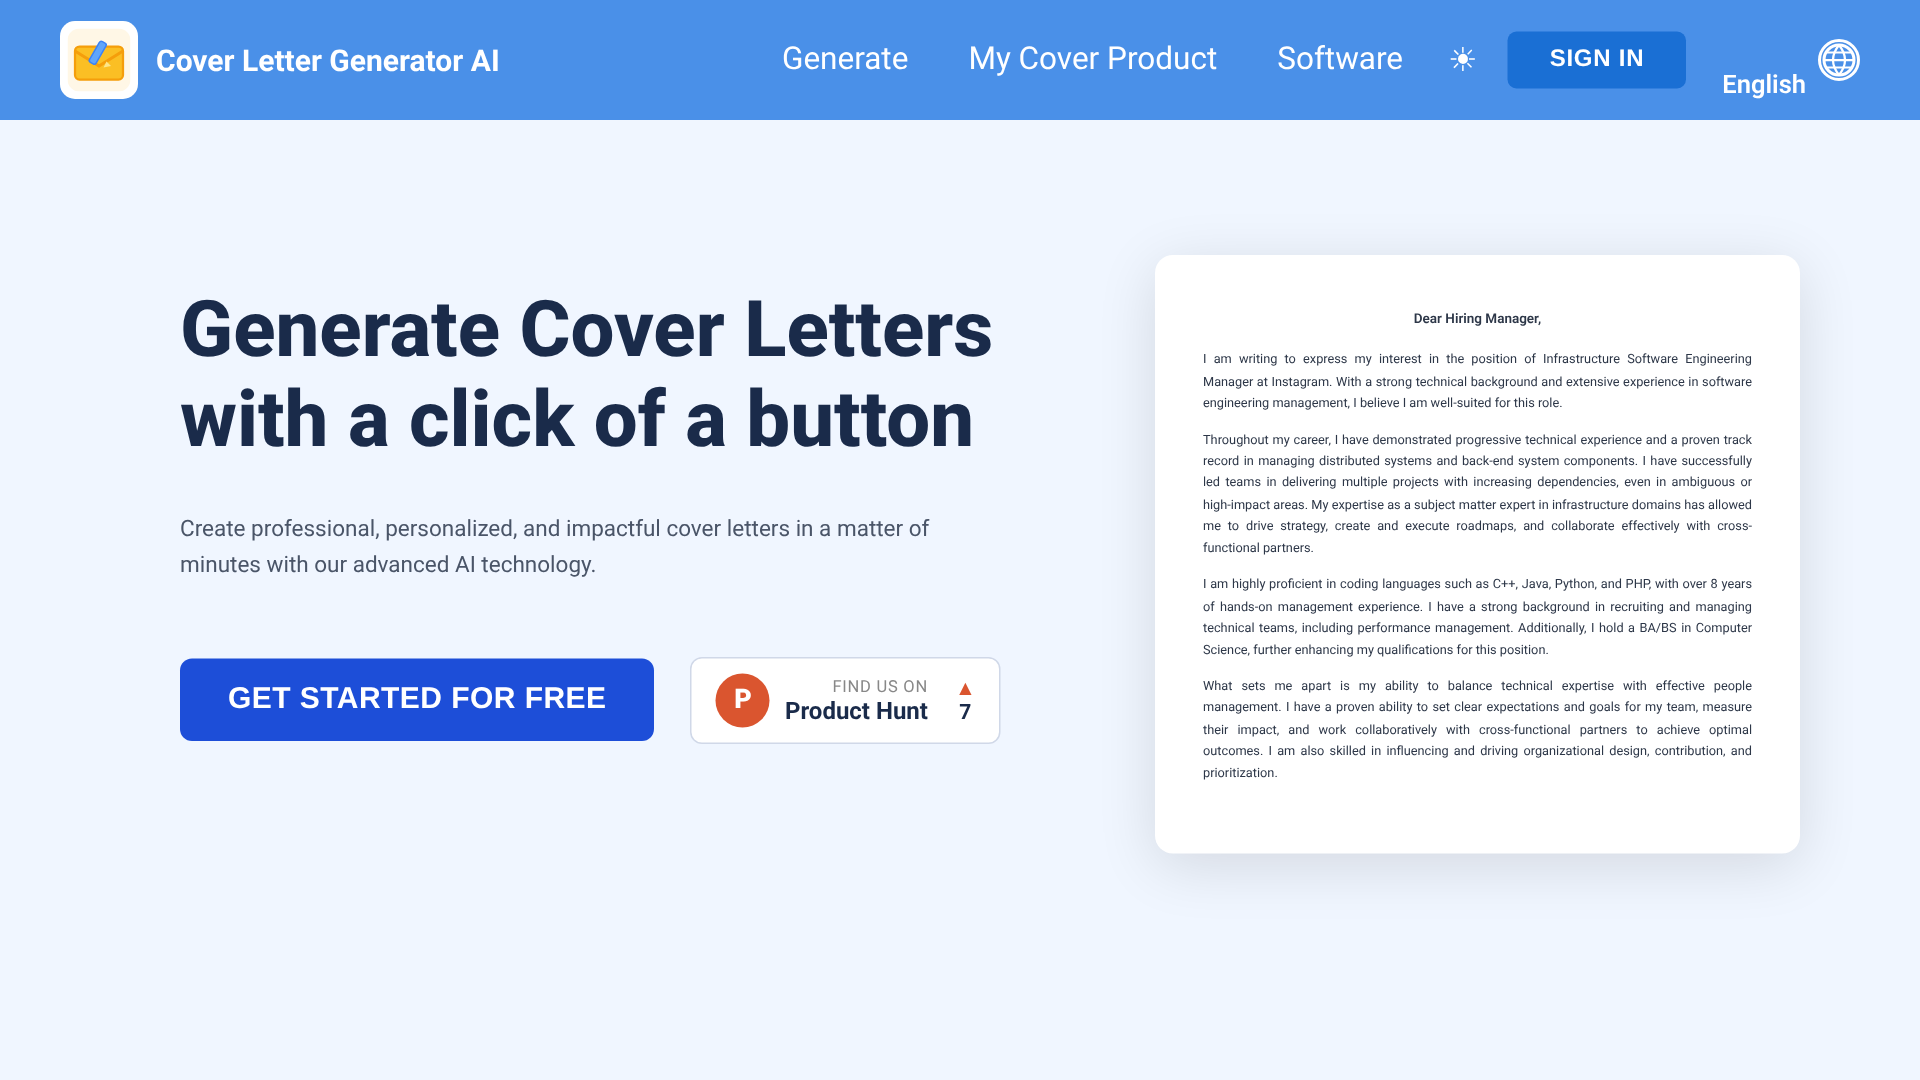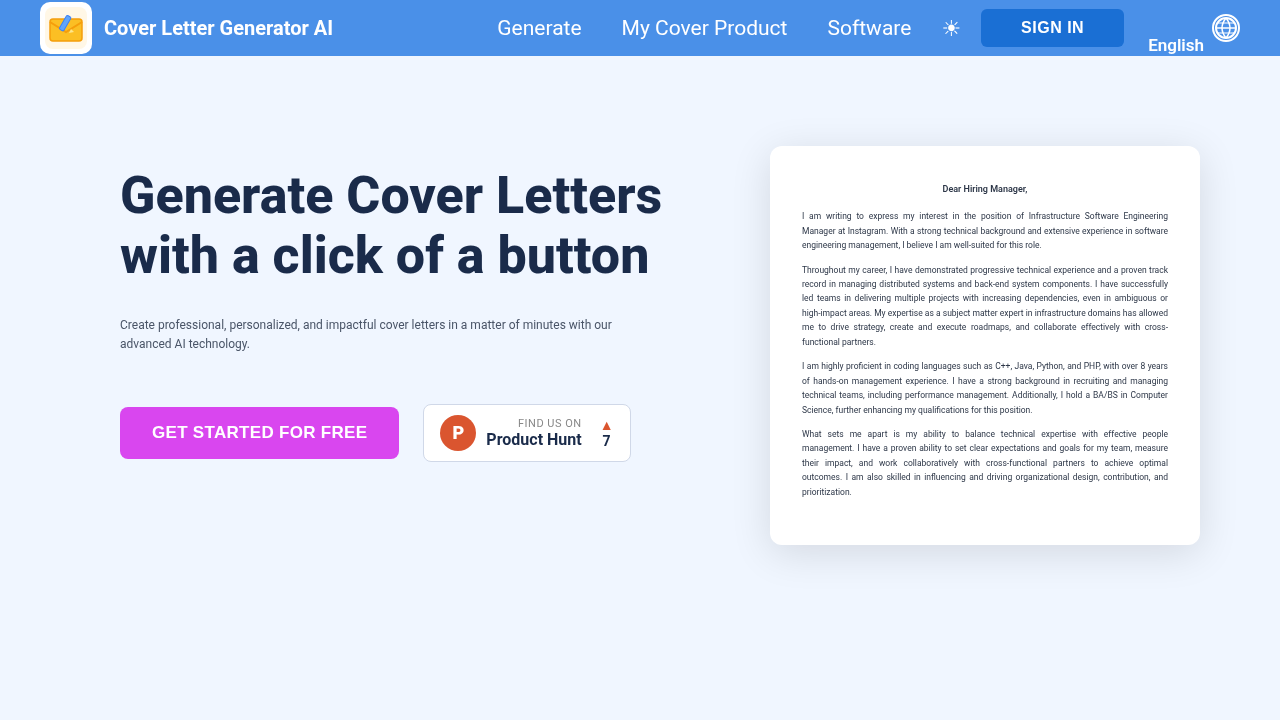--- a/index.html
+++ b/index.html
@@ -15,21 +15,21 @@
       height: 720px;
       overflow: hidden;
     }
 
     
     .header {
       background: #4a90e8;
       display: flex;
       align-items: center;
       padding: 0 40px;
-      height: 56px;
+      height: 80px;
       position: relative;
     }
 
     .logo-area {
       display: flex;
       align-items: center;
       gap: 12px;
       cursor: pointer;
     }
 
@@ -78,21 +78,21 @@
       cursor: pointer;
       margin-right: 20px;
       display: flex;
       align-items: center;
     }
 
     .sign-in-btn {
       background: #1a6fd4;
       color: white;
       border: none;
-      padding: 10px 40px;
+      padding: 10px 28px;
       border-radius: 6px;
       font-size: 16px;
       font-weight: 700;
       cursor: pointer;
       letter-spacing: 0.5px;
       margin-right: 24px;
     }
 
     .lang-area {
       display: flex;
@@ -138,40 +138,40 @@
 
     .hero-title {
       font-size: 52px;
       font-weight: 800;
       color: #1a2b4a;
       line-height: 1.15;
       margin-bottom: 30px;
     }
 
     .hero-subtitle {
-      font-size: 12px;
+      font-size: 15px;
       color: #4a5568;
       line-height: 1.6;
       margin-bottom: 50px;
       max-width: 520px;
     }
 
     .cta-row {
       display: flex;
       align-items: center;
       gap: 24px;
     }
 
     .cta-btn {
-      background: #d946ef;
+      background: #1d4ed8;
       color: white;
       border: none;
       padding: 16px 32px;
       border-radius: 8px;
-      font-size: 17px;
+      font-size: 20px;
       font-weight: 700;
       cursor: pointer;
       letter-spacing: 0.3px;
       white-space: nowrap;
     }
 
     .product-hunt-badge {
       display: flex;
       align-items: center;
       gap: 10px;

